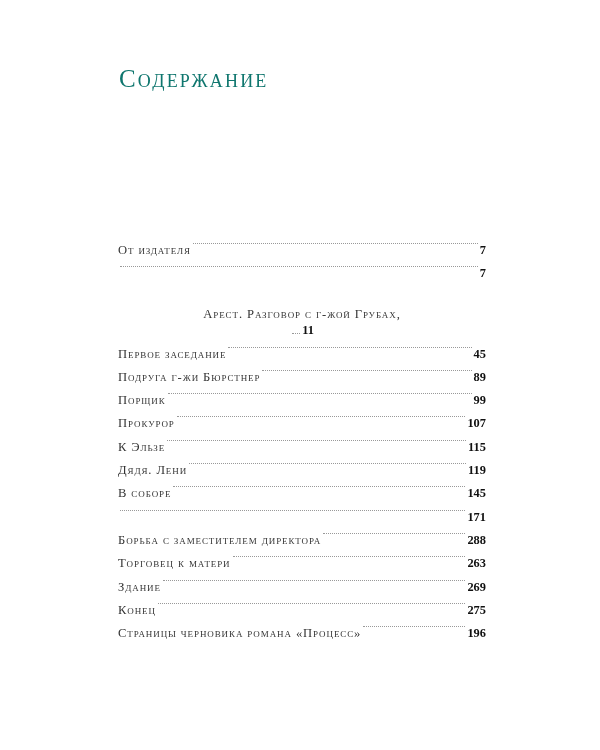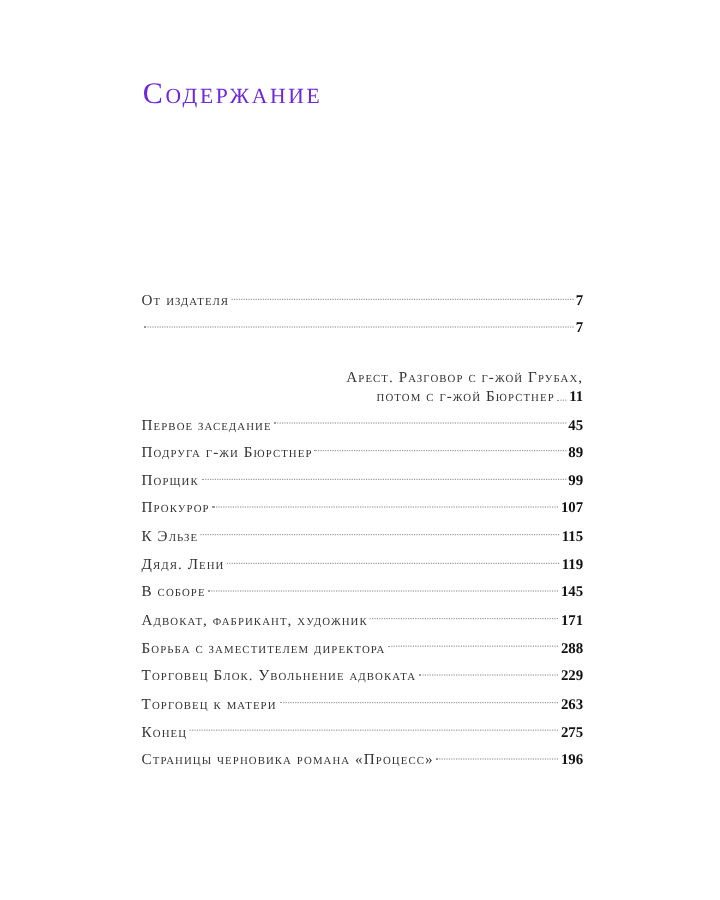--- a/index.html
+++ b/index.html
@@ -1,24 +1,24 @@
 <!DOCTYPE html>
 <html><head>
 <meta charset="utf-8">
 <style>
   html, body { margin: 0; padding: 0; background: #ffffff; }
   body { width: 600px; height: 750px; position: relative; overflow: hidden;
          font-family: "Liberation Serif", "DejaVu Serif", serif; color: #1a1a1a; }
   .page { position: absolute; left: 0; top: 0; width: 600px; height: 750px; background: #fff; }
   .title { position: absolute; left: 119px; top: 48px; font-size: 25px; font-variant: small-caps;
-           letter-spacing: 2.2px; color: #6d28d9; font-weight: normal; }
+           letter-spacing: 2.2px; color: #0f766e; font-weight: normal; }
   .toc { position: absolute; left: 118px; top: 242px; width: 368px; margin: 0; padding: 0; list-style: none; }
-  .entry { display: flex; align-items: center; font-size: 12.6px; font-variant: small-caps;
+  .entry { display: flex; align-items: flex-start; font-size: 12.6px; font-variant: small-caps;
            letter-spacing: 0.9px; color: #333; line-height: 16px; margin-bottom: 7.3px; }
-  .entry.multi { flex-direction: column; align-items: flex-end; margin-top: 25px; }
+  .entry.multi { flex-direction: column; align-items: center; margin-top: 25px; }
   .entry .row { display: flex; align-items: baseline; }
   .entry .label { white-space: nowrap; }
   .entry .dots { flex: 1; border-bottom: 1px dotted #999; margin: 0 2px 3px 2px; height: 1px; min-width: 8px; }
   .entry .page-num { font-weight: bold; font-variant: normal; letter-spacing: 0; color: #111;
                      font-size: 12.4px; white-space: nowrap; }
 </style>
 </head>
 <body>
 
 <div class="page">
@@ -32,21 +32,20 @@
     </li>
     <li class="entry">
       <span class="dots"></span>
       <span class="page-num">7</span>
     </li>
     <li class="entry multi">
       <div class="row">
         <span class="label">Арест. Разговор с г-жой Грубах,</span>
       </div>
       <div class="row">
-        <span class="label">потом с г-жой Бюрстнер</span>
         <span class="dots"></span>
         <span class="page-num">11</span>
       </div>
     </li>
     <li class="entry">
       <span class="label">Первое заседание</span>
       <span class="dots"></span>
       <span class="page-num">45</span>
     </li>
     <li class="entry">
@@ -73,38 +72,37 @@
       <span class="label">Дядя. Лени</span>
       <span class="dots"></span>
       <span class="page-num">119</span>
     </li>
     <li class="entry">
       <span class="label">В соборе</span>
       <span class="dots"></span>
       <span class="page-num">145</span>
     </li>
     <li class="entry">
-      <span class="label">Адвокат, фабрикант, художник</span>
       <span class="dots"></span>
       <span class="page-num">171</span>
     </li>
     <li class="entry">
       <span class="label">Борьба с заместителем директора</span>
       <span class="dots"></span>
       <span class="page-num">288</span>
     </li>
     <li class="entry">
-      <span class="label">Торговец Блок. Увольнение адвоката</span>
-      <span class="dots"></span>
-      <span class="page-num">229</span>
-    </li>
-    <li class="entry">
       <span class="label">Торговец к матери</span>
       <span class="dots"></span>
       <span class="page-num">263</span>
+    </li>
+    <li class="entry">
+      <span class="label">Здание</span>
+      <span class="dots"></span>
+      <span class="page-num">269</span>
     </li>
     <li class="entry">
       <span class="label">Конец</span>
       <span class="dots"></span>
       <span class="page-num">275</span>
     </li>
     <li class="entry">
       <span class="label">Страницы черновика романа «Процесс»</span>
       <span class="dots"></span>
       <span class="page-num">196</span>

